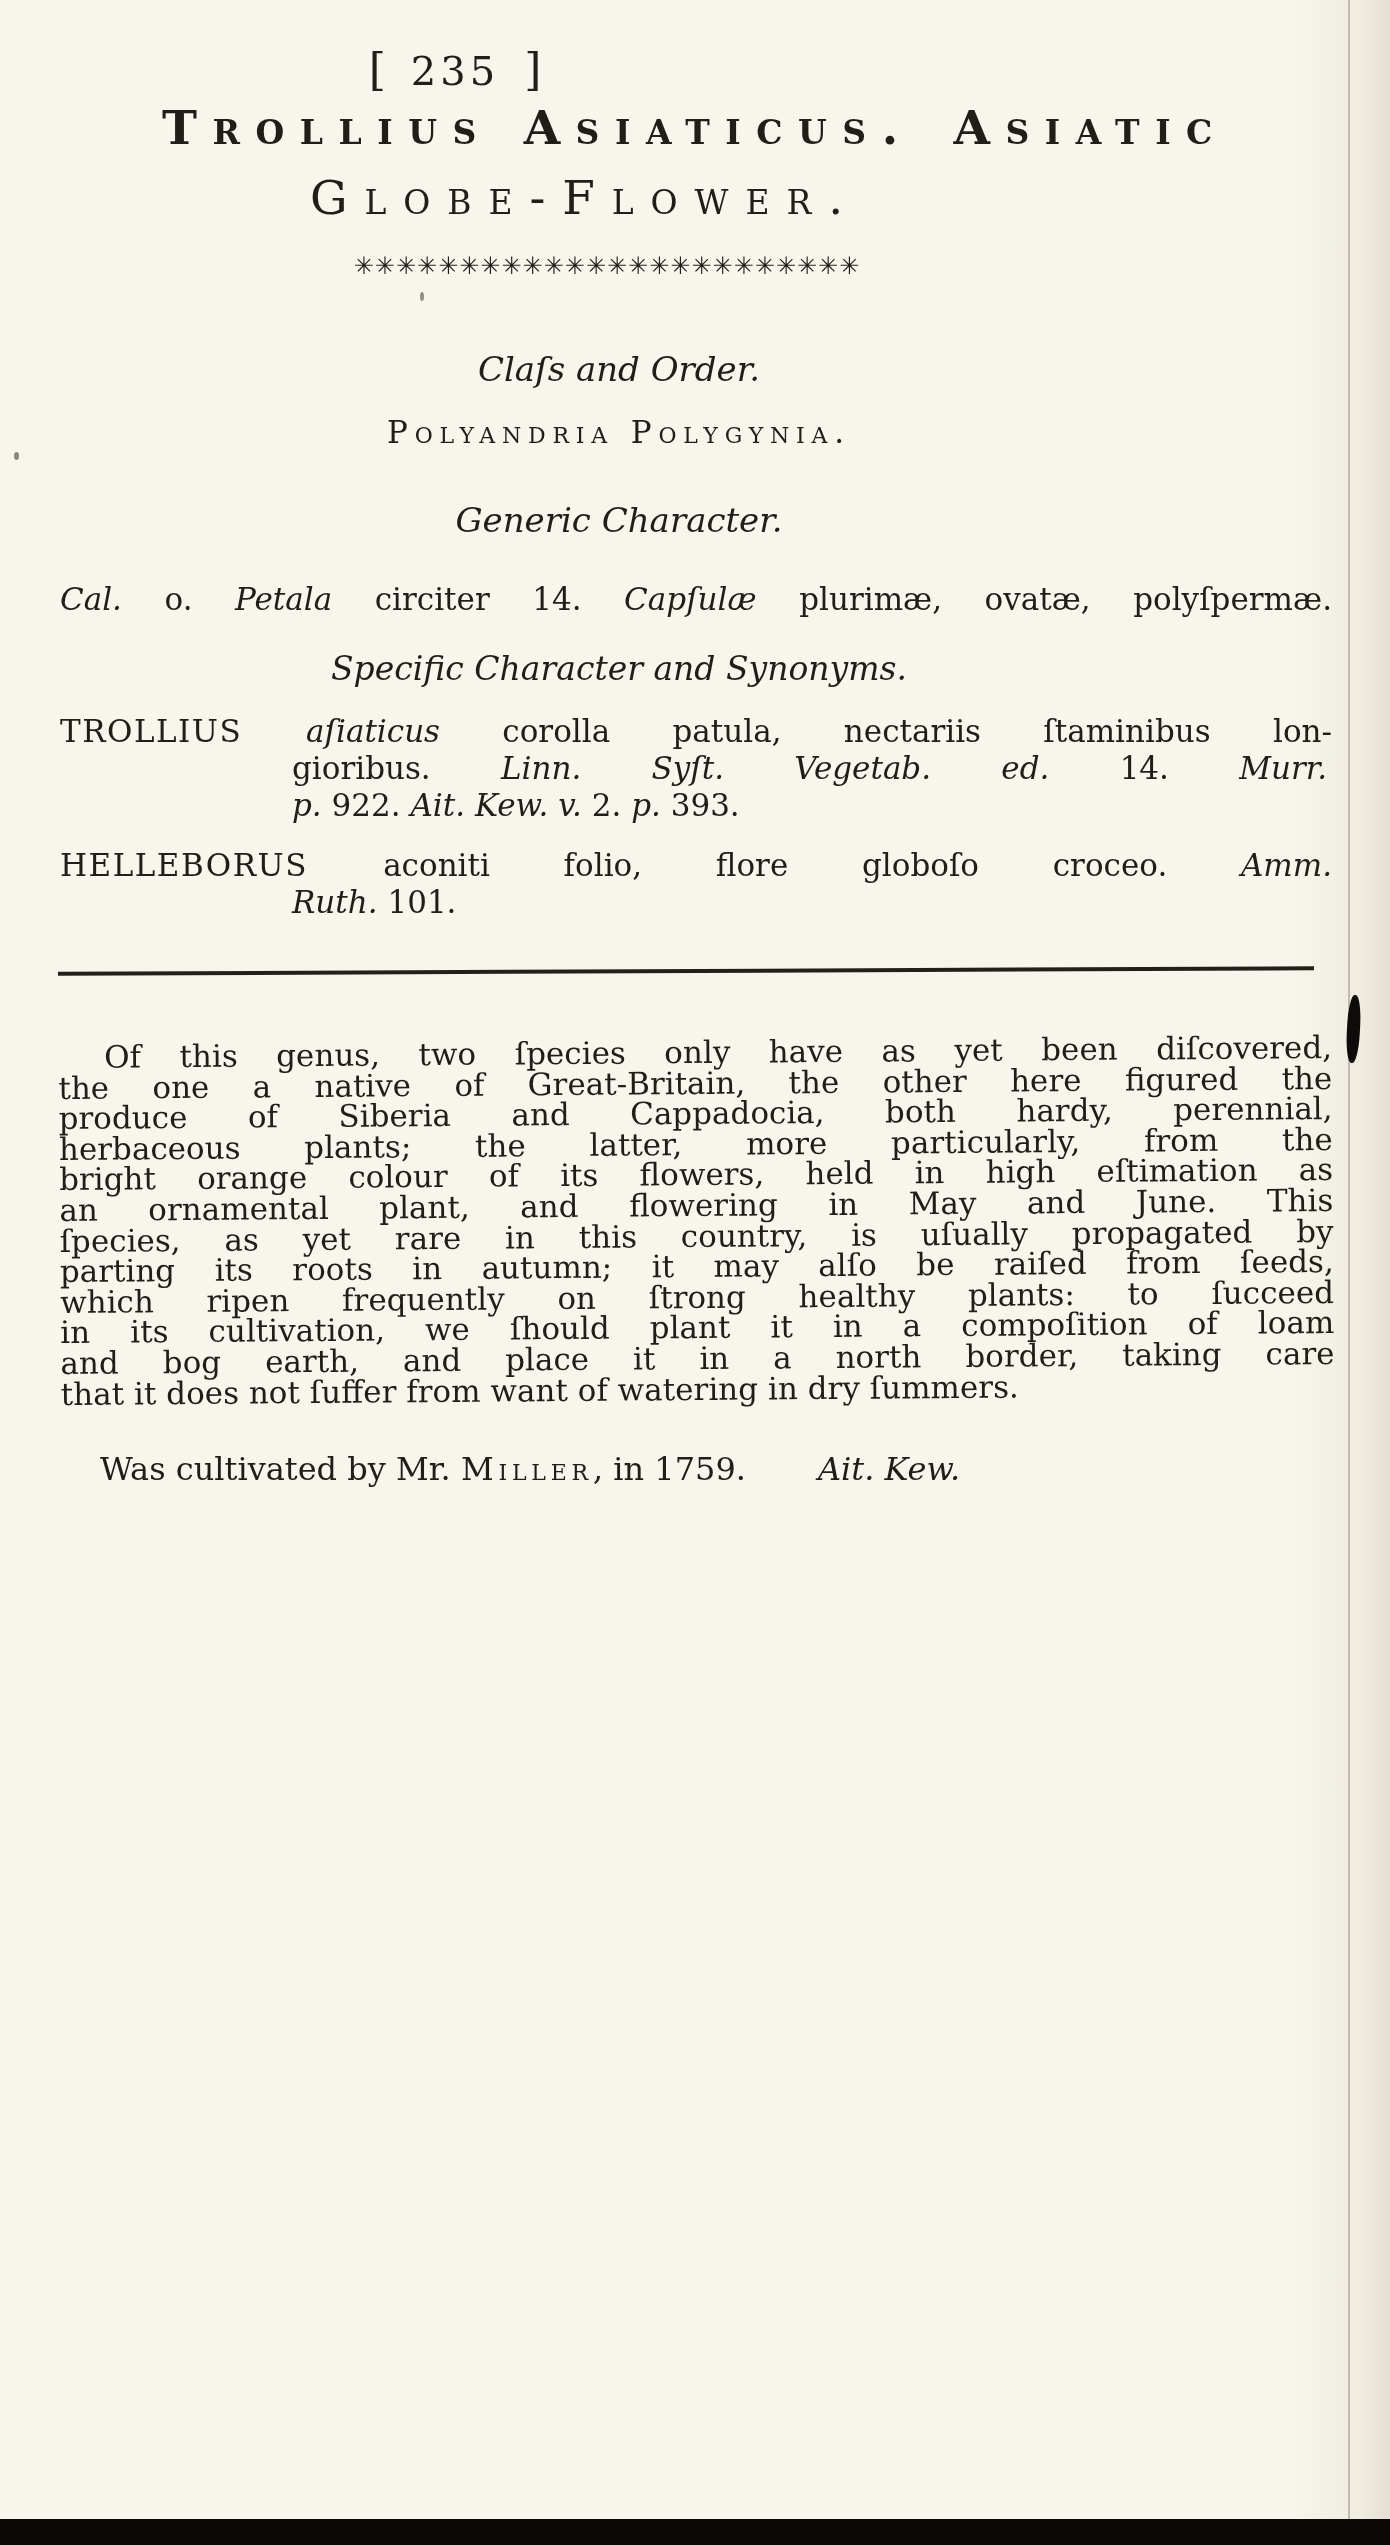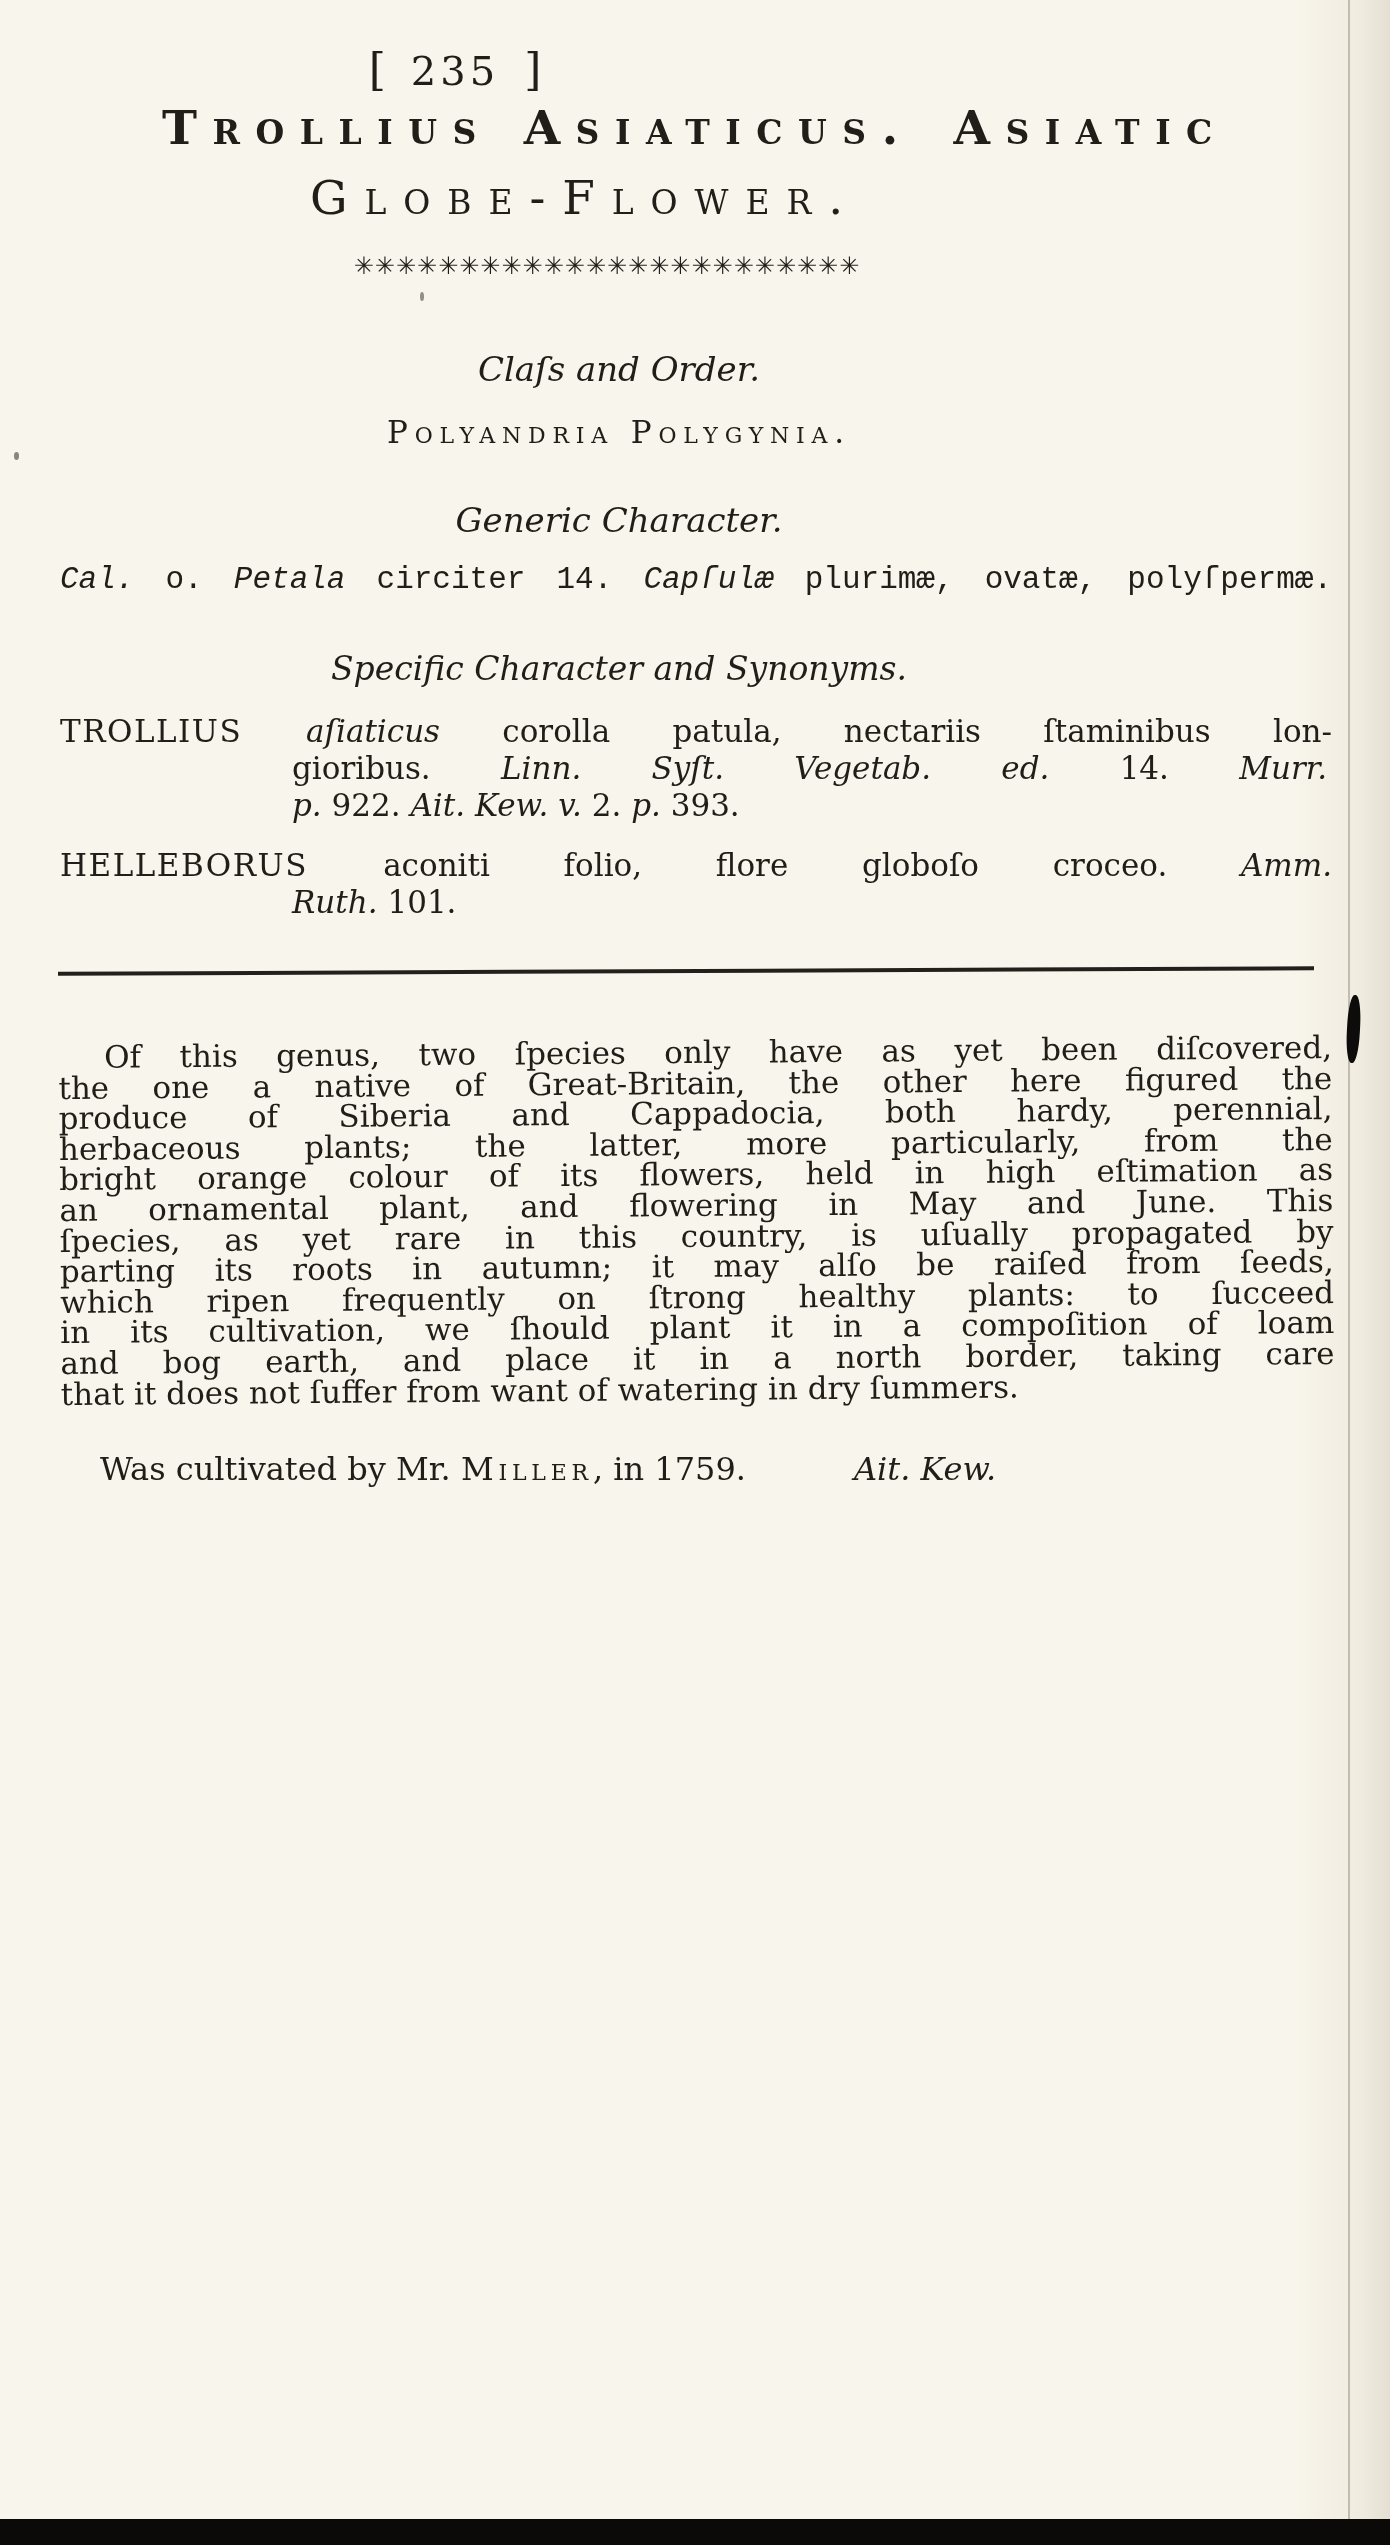--- a/index.html
+++ b/index.html
@@ -27,31 +27,31 @@
   .ornament{top:252px;font-family:"DejaVu Sans",sans-serif;font-size:24px;letter-spacing:1px;transform:translateX(-88px);}
 
   .h-italic{font-style:italic;font-size:34px;transform:translateX(-76px);}
   .c1{top:349px;}
   .h-sc{top:414px;font-variant:small-caps;font-size:31px;letter-spacing:.22em;transform:translateX(-76px);}
   .c2{top:500px;}
   .c3{top:649px;font-size:33px;}
 
   .textline{font-size:31px;}
   .jl{text-align:justify;text-align-last:justify;}
-  .gen{top:562px;left:60px;width:1272px;font-family:Liberation Mono, monospace;}
+  .gen{top:581px;left:60px;width:1272px;}
   .t1{top:713px;left:60px;width:1272px;}
   .t2{top:750px;left:292px;width:1035px;}
   .t3{top:787px;left:292px;}
   .hl1{top:847px;left:60px;width:1272px;}
   .hl2{top:884px;left:292px;}
 
   .it{font-style:italic;}
   .caps{letter-spacing:1.5px;}
   .sc{font-variant:small-caps;letter-spacing:.15em;}
-  .gap-left{margin-left:108px;}
+  .gap-left{margin-left:72px;}
 
   .rule{top:969px;left:58px;width:1256px;height:4px;background:#23201b;transform:rotate(-0.25deg);}
 
   .bodytext{
     top:1042px;left:58px;width:1274px;
     font-size:31px;line-height:30.6px;
     transform:rotate(-0.45deg);transform-origin:left top;
   }
   .bodyline{text-align:justify;text-align-last:justify;}
   .bodyline:first-child{text-indent:46px;}

